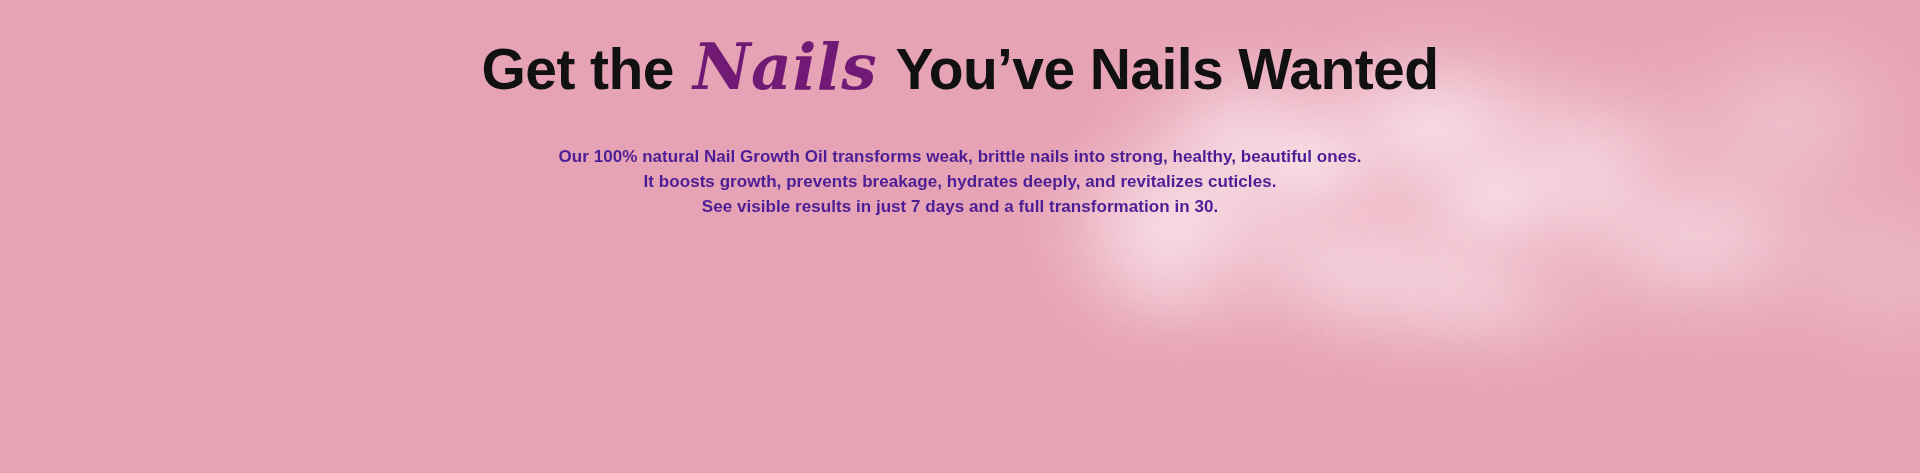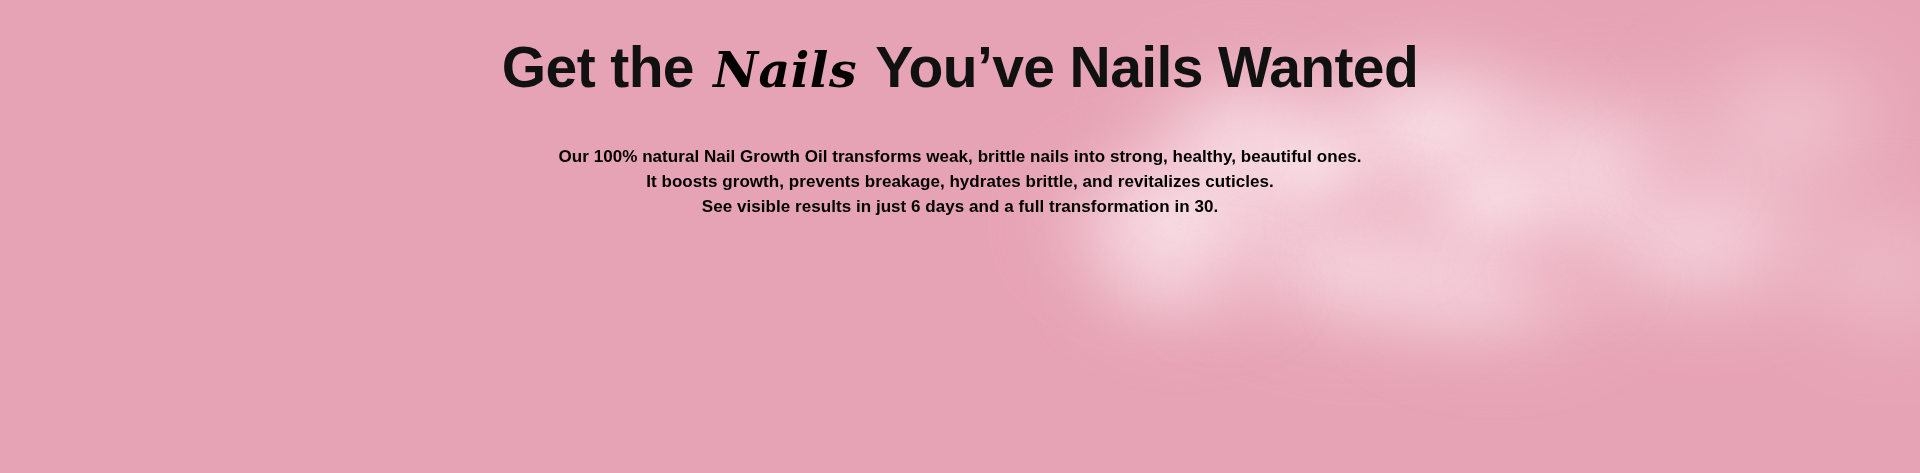--- a/index.html
+++ b/index.html
@@ -90,37 +90,37 @@
     line-height: 68px;
     letter-spacing: -0.6px;
     color: #111111;
     white-space: nowrap;
   }
 
   .headline .script {
     font-family: "DejaVu Serif", "Liberation Serif", serif;
     font-style: italic;
     font-weight: 700;
-    font-size: 49px;
-    color: #000000;
+    font-size: 63px;
+    color: #701a75;
     letter-spacing: 0.5px;
     padding: 0 4px;
   }
 
   .subcopy {
     position: absolute;
     left: 0;
     right: 0;
     top: 144px;
     margin: 0;
     font-family: "Liberation Sans", sans-serif;
     font-size: 17px;
     font-weight: 600;
     line-height: 25px;
-    color: #000000;
+    color: #4c1d95;
     letter-spacing: 0.05px;
   }
 
   .subcopy .line {
     display: block;
     white-space: nowrap;
   }
 </style>
 </head>
 <body>
@@ -145,18 +145,18 @@
     <div class="cloud-tint t3"></div>
     <div class="cloud-tint t4"></div>
   </div>
 
   <div class="content">
 
     <h1 class="headline"><span>Get the</span> <span class="script">Nails</span> <span>You’ve Nails Wanted</span></h1>
 
     <p class="subcopy">
       <span class="line">Our 100% natural Nail Growth Oil transforms weak, brittle nails into strong, healthy, beautiful ones.</span>
-      <span class="line">It boosts growth, prevents breakage, hydrates brittle, and revitalizes cuticles.</span>
-      <span class="line">See visible results in just 6 days and a full transformation in 30.</span>
+      <span class="line">It boosts growth, prevents breakage, hydrates deeply, and revitalizes cuticles.</span>
+      <span class="line">See visible results in just 7 days and a full transformation in 30.</span>
     </p>
 
   </div>
 </div>
 
 </body></html>

